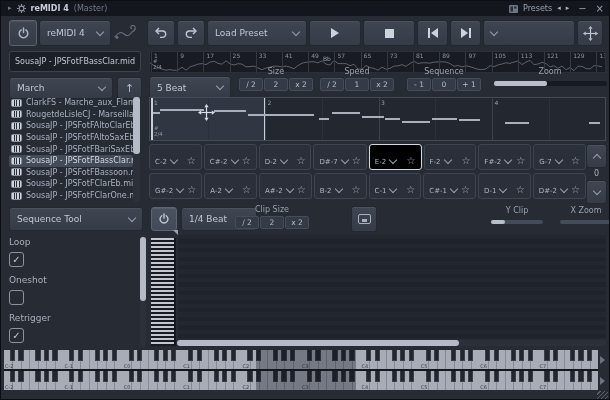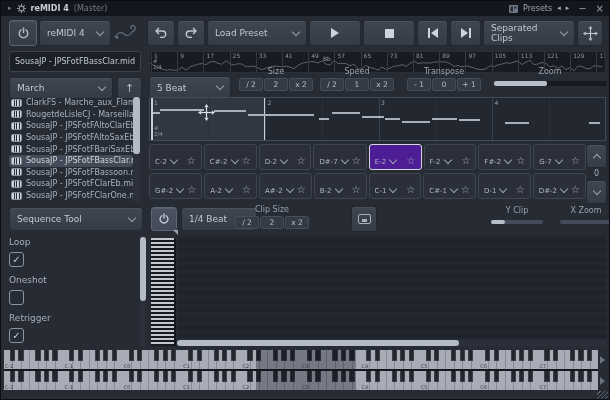--- a/index.html
+++ b/index.html
@@ -76,21 +76,21 @@
   .clip-bar{position:absolute;top:0;height:44px;border-left:1px solid #3a4250;}
   .clip-sub{position:absolute;top:0;height:44px;border-left:1px solid #2b313c;}
   .clip-num{position:absolute;top:1px;font-size:6px;color:#97a0ae;}
   .note-seg{position:absolute;height:1.5px;background:#a8b0bd;}
   .clip-sig{position:absolute;left:4px;bottom:2px;font-size:5.5px;color:#8a93a2;line-height:1.2;}
   .move-cursor{position:absolute;left:48px;top:6px;}
 
   
   .ngrid-row{position:absolute;left:148px;width:437px;height:26px;display:flex;gap:2px;}
   .ncell{flex:1;background:#2a2f39;border:1px solid #3e4551;border-radius:3px;display:flex;align-items:flex-end;gap:4px;padding:2px 5px 3px 5px;}
-  .ncell.selected{border-color:#d3d8e0;background:#4c1d95;}
+  .ncell.selected{border-color:#d3d8e0;background:#000000;}
   .ncell .nlab{font-size:7px;color:#aeb5c2;white-space:nowrap;}
   .ncell .caret-dn{margin-bottom:3px;}
   .ncell .star{margin-left:auto;font-size:10px;color:#aeb6c4;line-height:1;}
   .stepper-btn{position:absolute;left:585px;width:21px;height:24px;}
   .stepper-val{position:absolute;left:585px;top:168px;width:21px;text-align:center;font-size:8px;color:#aab2c0;}
 
   
   .seq-dd{position:absolute;left:8px;top:206px;width:134px;height:24px;}
   .seq-power{position:absolute;left:150px;top:206px;width:26px;height:24px;background:linear-gradient(#4a5160,#424957);border-color:#5d6575;}
   .seqbeat-dd{position:absolute;left:180px;top:206px;width:76px;height:24px;}
@@ -202,21 +202,20 @@
       </div>
     <div class="btn t-prev">
         <span class="bar-v"></span>
         <span class="tri-l"></span>
       </div>
     <div class="btn t-next">
         <span class="tri-r2"></span>
         <span class="bar-v"></span>
       </div>
     <div class="btn dd t-sep">
-      <span>Separated Clips</span>
         <span class="caret-dn"></span>
     </div>
     <div class="btn t-move">
       <svg width="15" height="15" viewBox="0 0 16 16">
           <g stroke="#c2c8d3" stroke-width="1.2">
             <line x1="8" y1="3" x2="8" y2="13"></line>
             <line x1="3" y1="8" x2="13" y2="8"></line>
           </g>
           <g fill="#c2c8d3">
             <path d="M8 0 L10.2 3 H5.8 Z"></path>
@@ -282,21 +281,21 @@
   </div>
   <div class="ctl-group" style="left:315px;top:66px;width:82px">
     <span class="grouplab">Speed</span>
     <div class="btnrow">
       <div class="mini">/ 2</div>
       <div class="mini">1</div>
       <div class="mini">x 2</div>
     </div>
   </div>
   <div class="ctl-group" style="left:402px;top:66px;width:82px">
-    <span class="grouplab">Transpose</span>
+    <span class="grouplab">Sequence</span>
     <div class="btnrow">
       <div class="mini">- 1</div>
       <div class="mini">0</div>
       <div class="mini">+ 1</div>
     </div>
   </div>
   <div class="ctl-group" style="left:492px;top:66px;width:114px">
     <span class="grouplab">Zoom</span>
     <div class="slider" style="width:113px;height:5px;margin-top:3px">
         <div class="fill" id="zoomfill" style="width: 47%;"></div>

